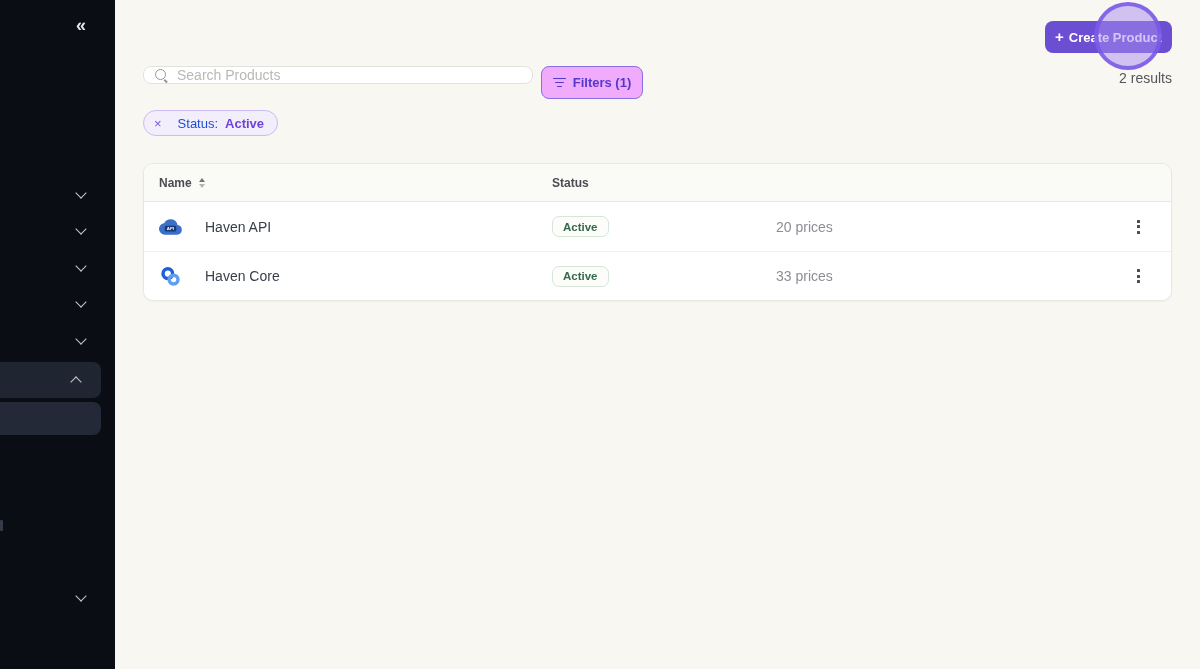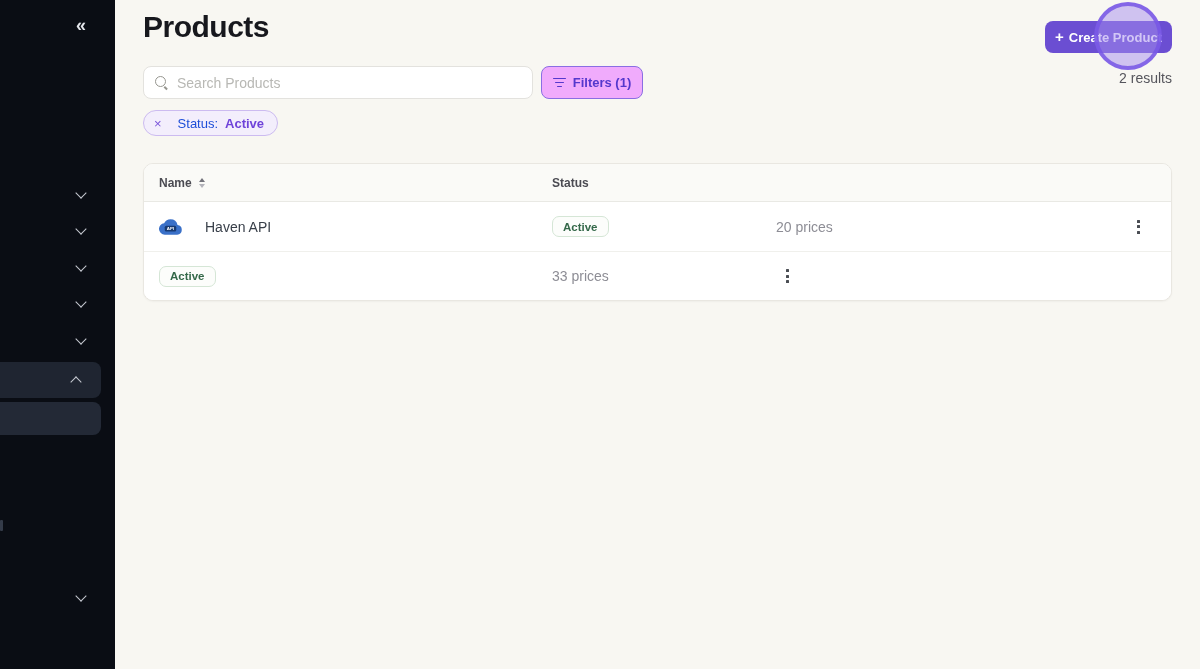--- a/index.html
+++ b/index.html
@@ -51,21 +51,21 @@
     cursor:pointer; font-family:inherit;
   }
   .create-btn .plus { font-size:15px; font-weight:700; line-height:1; margin-top:-1px; }
   .click-circle {
     position:absolute; left:1094px; top:2px; width:68px; height:68px;
     border-radius:50%; border:4px solid rgba(119,86,229,0.85);
     background:rgba(165,141,238,0.5); z-index:5; pointer-events:none;
   }
   
   .search-box {
-    position:absolute; left:143px; top:66px; width:390px; height:33px;
+    position:absolute; left:143px; top:66px; width:390px; height:18px;
     background:#ffffff; border:1px solid #e3e2de; border-radius:8px;
     display:flex; align-items:center; padding:0 10px; gap:8px;
   }
   .mag { position:relative; width:15px; height:15px; flex:0 0 auto; }
   .mag::before {
     content:""; position:absolute; left:1px; top:1px; width:9px; height:9px;
     border:1.8px solid #96968f; border-radius:50%;
   }
   .mag::after {
     content:""; position:absolute; left:11px; top:11px; width:4px; height:1.8px;
@@ -146,21 +146,20 @@
     <div class="chev" style="left:72px; top:296px;"></div>
     <div class="chev" style="left:72px; top:333px;"></div>
     <div class="sel-box" style="top:362px; height:36px; background:#1f2531;">
       <div class="chev up"></div>
     </div>
     <div class="sel-box" style="top:402px; height:33px; background:#232936;"></div>
     <div class="faint-mark"></div>
     <div class="chev" style="left:72px; top:590px;"></div>
   </div>
 
-  <h1 class="title">Products</h1>
 
   <button class="create-btn">
     <span class="plus">+</span>
     <span>Create Product</span>
   </button>
   <div class="click-circle"></div>
 
   <div class="search-box">
     <span class="mag"></span>
     <input type="text" value="" placeholder="Search Products" style="">
@@ -210,20 +209,27 @@
       <div><span class="badge">Active</span></div>
       <div class="prices">20 prices</div>
       <div class="kebab">
           <i></i>
           <i></i>
           <i></i>
         </div>
     </div>
 
     <div class="grid-row trow">
+      <div class="namecell">
+        <svg class="icon-svg" viewBox="0 0 24 24">
+          <circle cx="9.2" cy="9" r="5" fill="none" stroke="#1f5fd6" stroke-width="3.6"></circle>
+          <circle cx="15.2" cy="15.2" r="4.6" fill="none" stroke="#5f9df2" stroke-width="3.6"></circle>
+        </svg>
+        <span class="pname">Haven Core</span>
+      </div>
       <div><span class="badge">Active</span></div>
       <div class="prices">33 prices</div>
       <div class="kebab">
           <i></i>
           <i></i>
           <i></i>
         </div>
     </div>
   </div>
 

